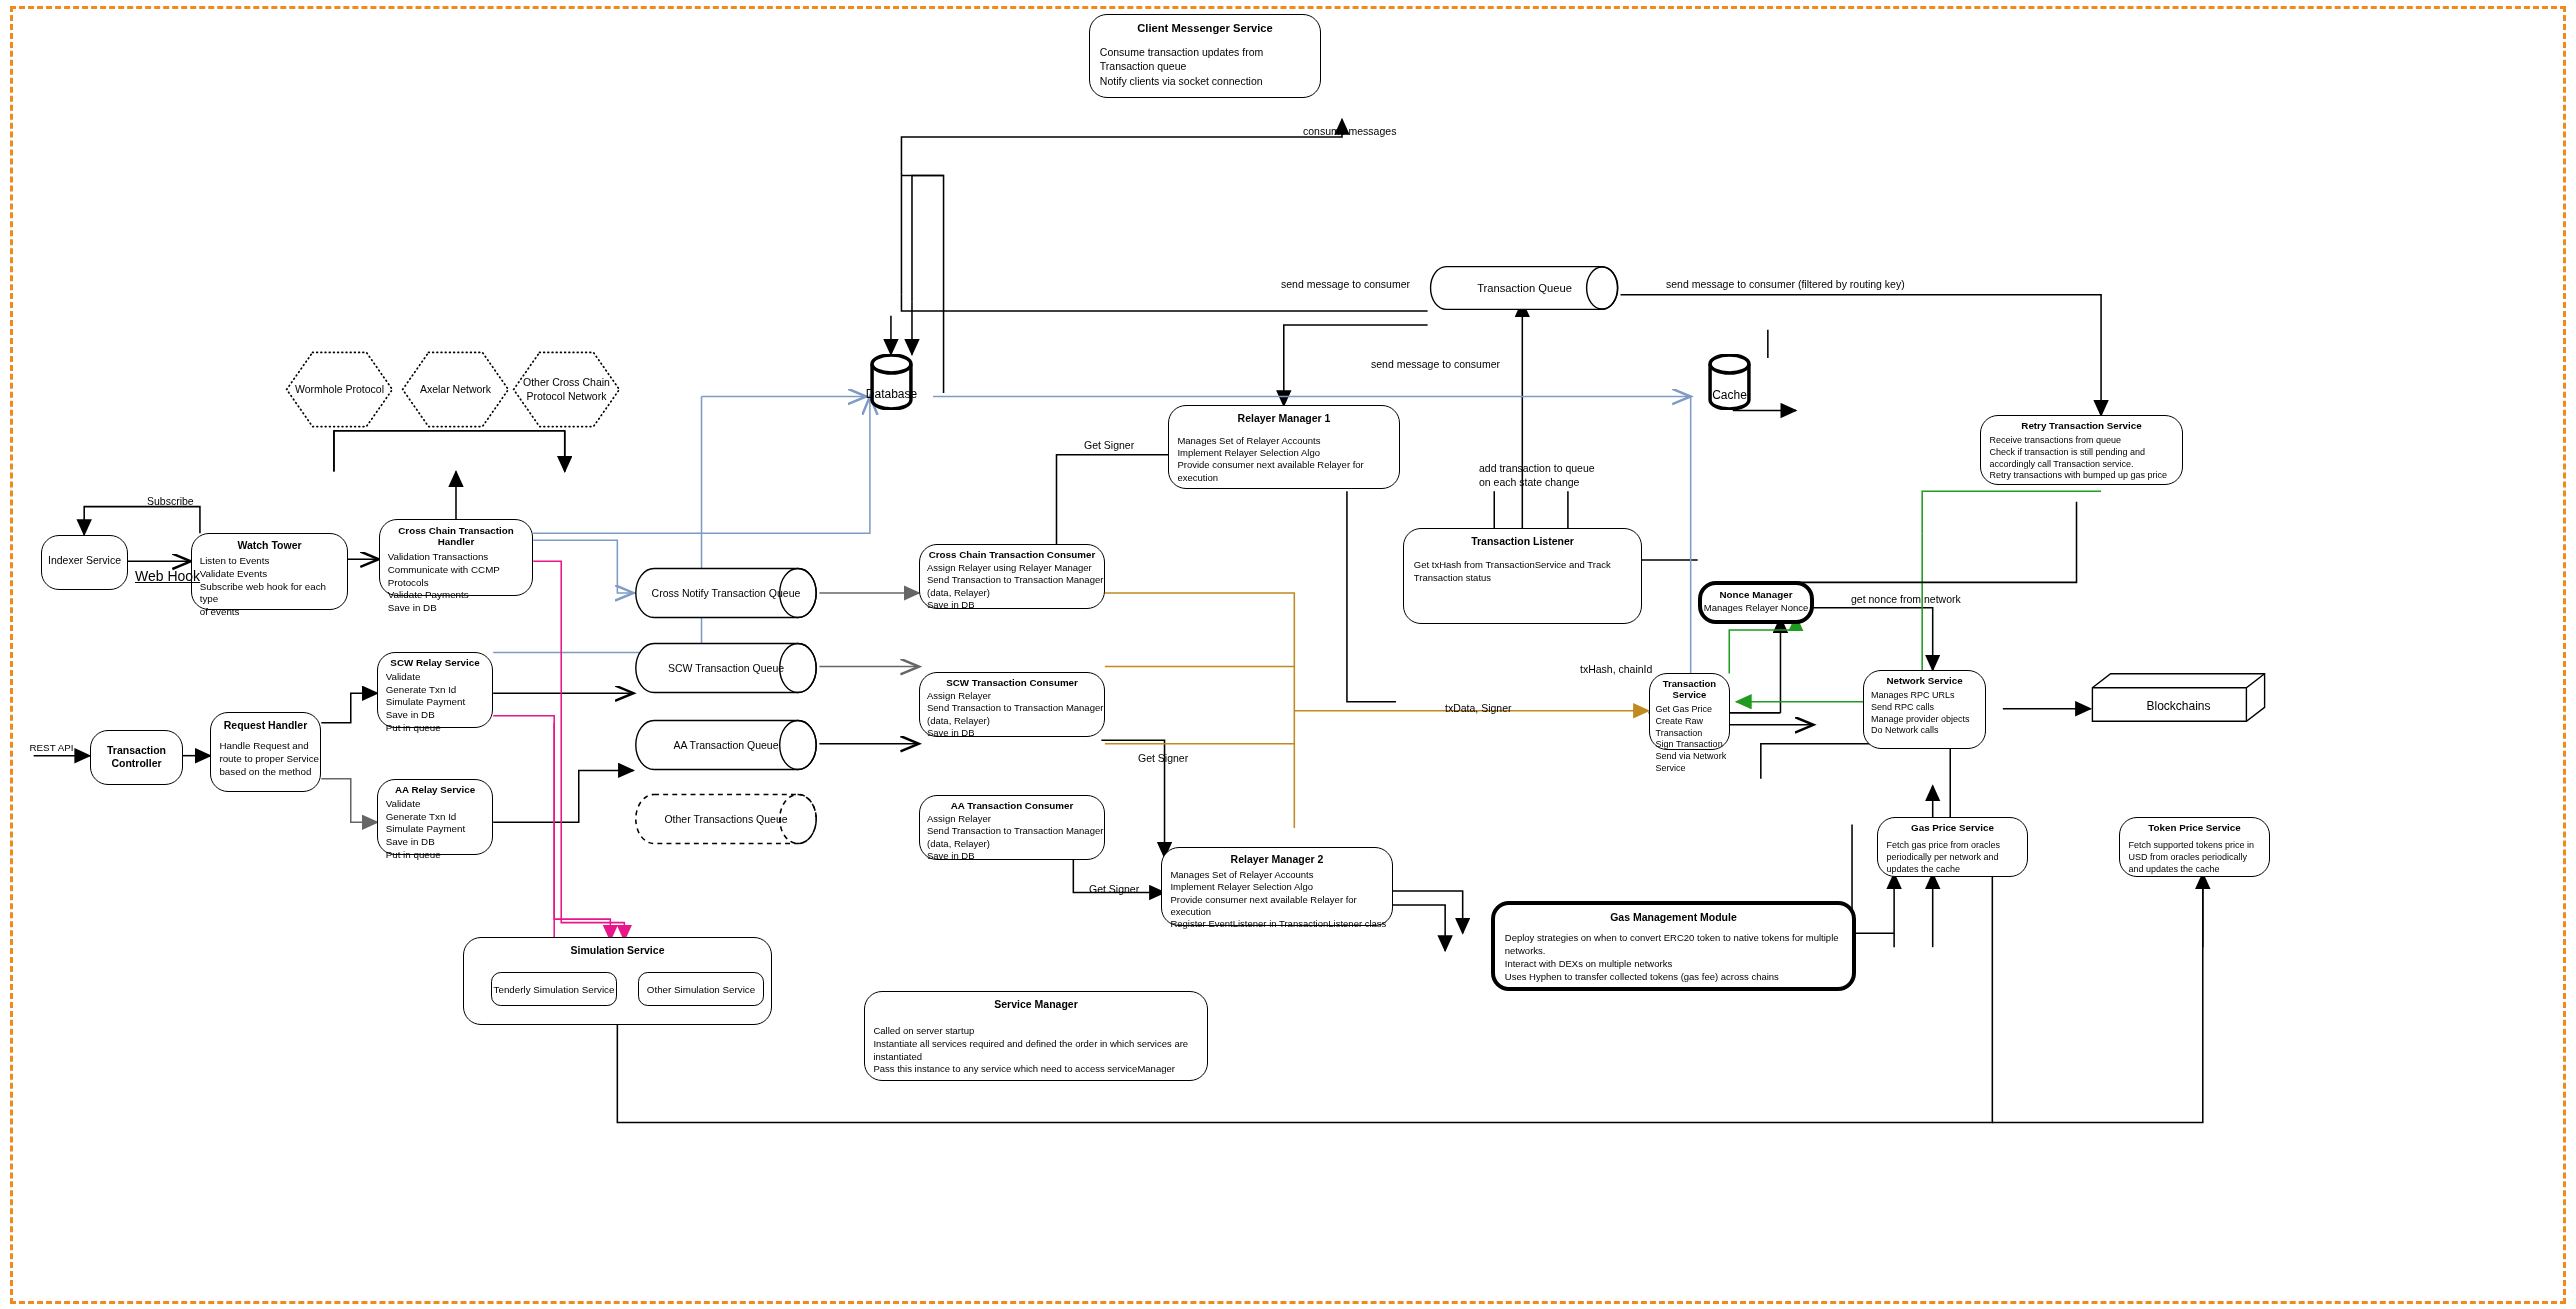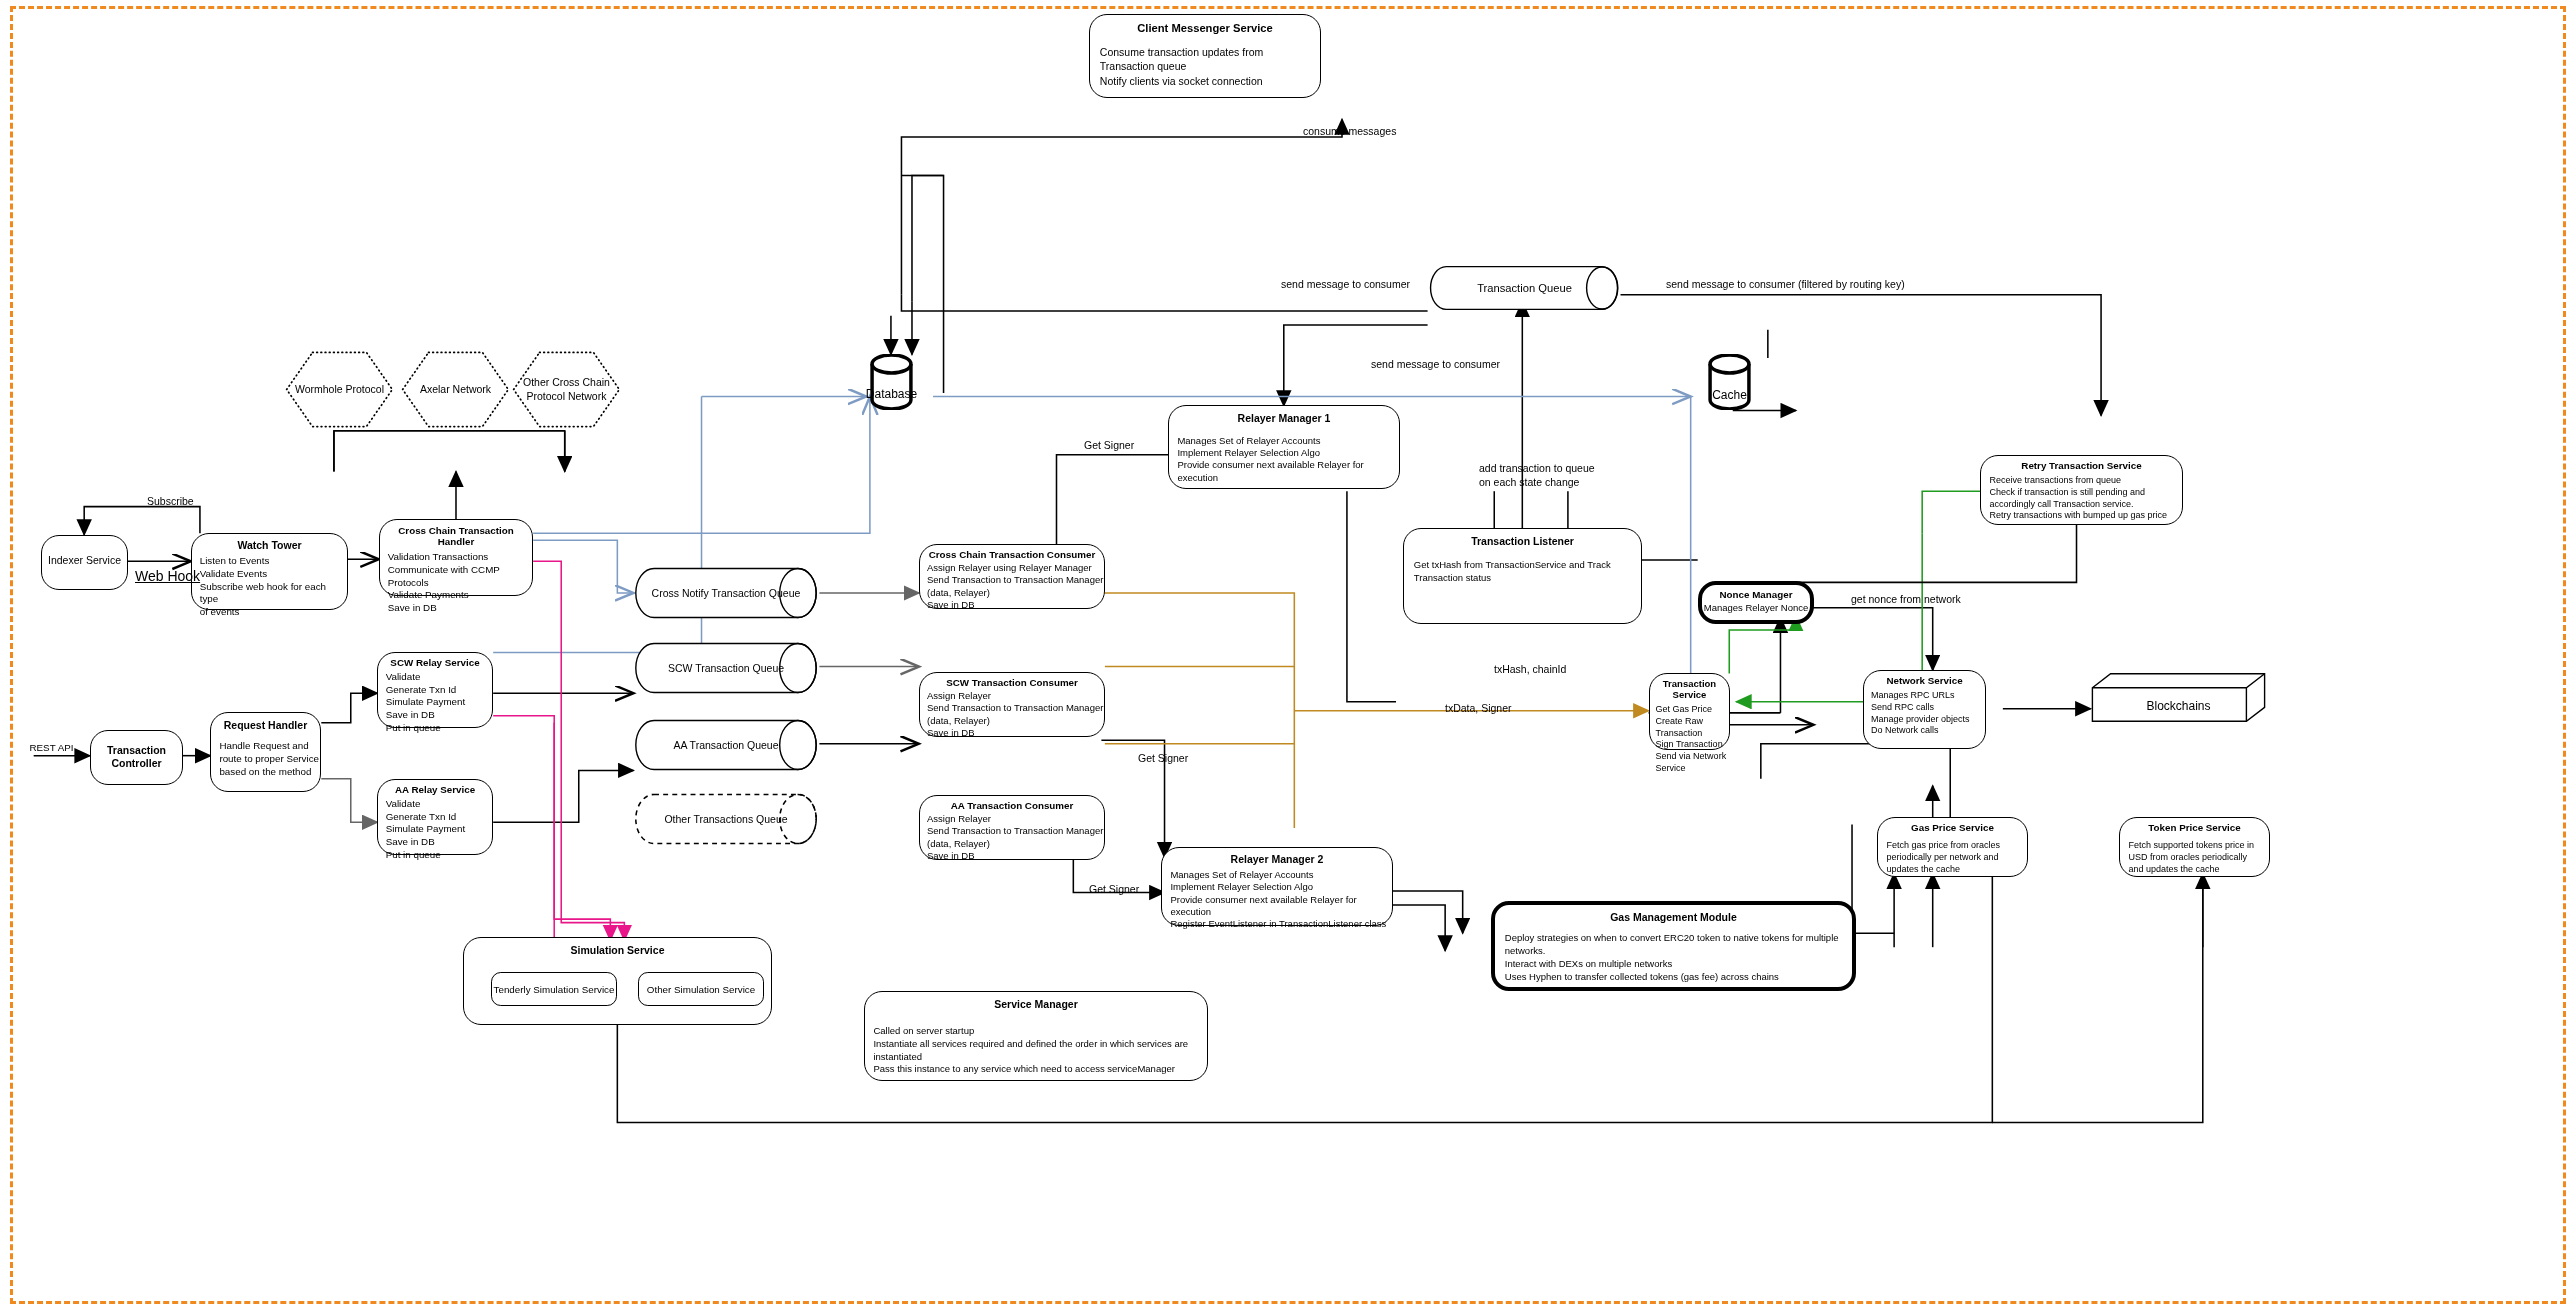--- a/index.html
+++ b/index.html
@@ -382,21 +382,21 @@
   </div>
 
   <div class="node rounded" style="left:1863px;top:670px;width:123px;height:79px;">
     <div class="n-title" style="font-size:9.8px;margin-top:4.2px;">Network Service</div>
     <div class="n-body" style="font-size:9px;margin:4.2px 0 0 7px;line-height:1.3;">Manages RPC URLs
 Send RPC calls
 Manage provider objects
 Do Network calls</div>
   </div>
 
-  <div class="node rounded" style="left:1980px;top:415px;width:203px;height:70px;margin-top:40px;">
+  <div class="node rounded" style="left:1980px;top:415px;width:203px;height:70px;">
     <div class="n-title" style="font-size:9.8px;margin-top:4.2px;">Retry Transaction Service</div>
     <div class="n-body" style="font-size:9px;margin:4.2px 0 0 8.4px;line-height:1.3;">Receive transactions from queue
 Check if transaction is still pending and
 accordingly call Transaction service.
 Retry transactions with bumped up gas price</div>
   </div>
 
   <div class="cube" style="left:2091px;top:672px;width:175px;height:51px;">
     <svg width="175" height="51" viewBox="0 0 250 72">
       <polygon points="2,22 28,2 248,2 248,50 222,70 2,70" fill="#fff" stroke="#000" stroke-width="2"></polygon>
@@ -450,17 +450,17 @@
   <div class="edge-label" style="left:1666px;top:278px;">send message to consumer (filtered by routing key)</div>
   <div class="edge-label" style="left:1479px;top:462px;white-space:pre-line;line-height:1.3;">add transaction to queue
 on each state change</div>
   <div class="edge-label" style="left:147px;top:495px;">Subscribe</div>
   <div class="edge-label" style="left:135px;top:568px;font-size:14px;text-decoration:underline;">Web Hook</div>
   <div class="edge-label" style="left:29.5px;top:742px;font-size:9.8px;">REST API</div>
   <div class="edge-label" style="left:1084px;top:439px;">Get Signer</div>
   <div class="edge-label" style="left:1138px;top:752px;">Get Signer</div>
   <div class="edge-label" style="left:1089px;top:883px;">Get Signer</div>
   <div class="edge-label" style="left:1445px;top:702px;">txData, Signer</div>
-  <div class="edge-label" style="left:1482px;top:663px;padding-left:12px;">txHash, chainId</div>
+  <div class="edge-label" style="left:1568px;top:663px;padding-left:12px;">txHash, chainId</div>
   <div class="edge-label" style="left:1851px;top:593px;">get nonce from network</div>
 
 </div>
 
 
 </body></html>

